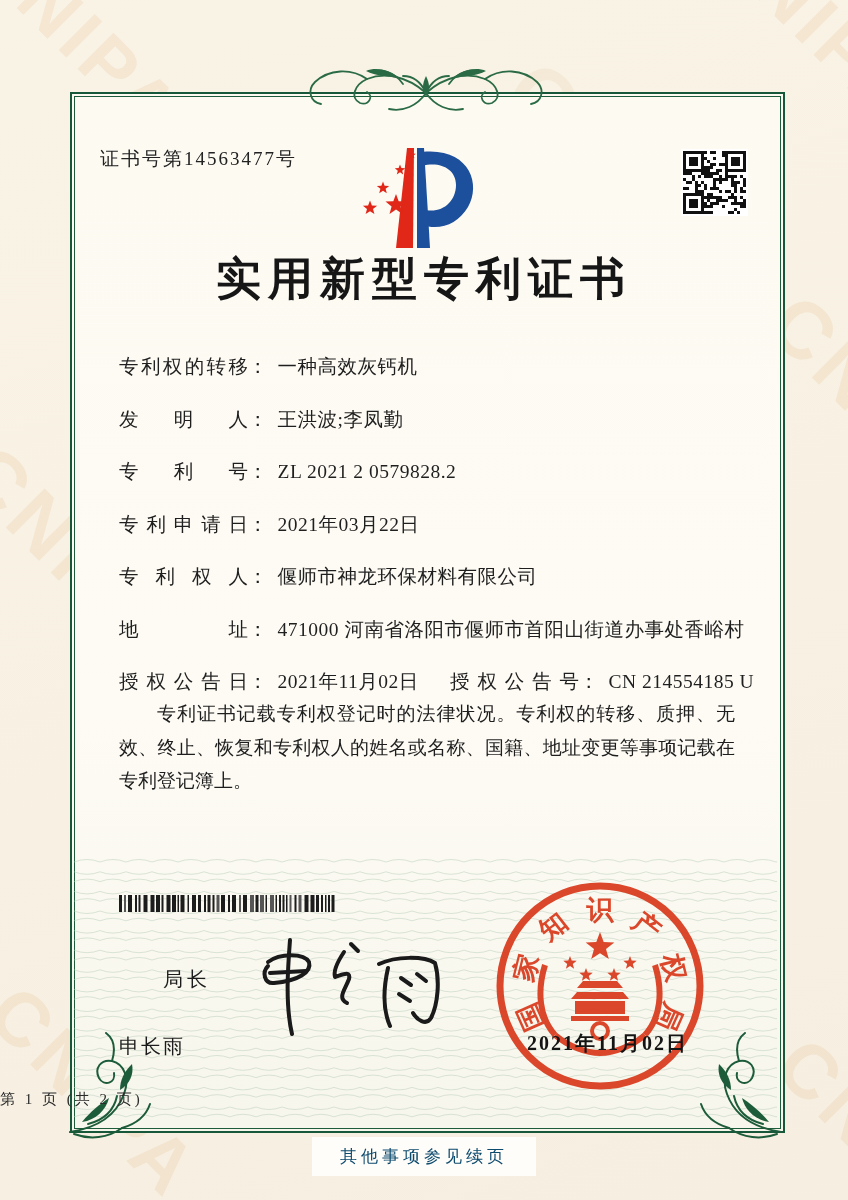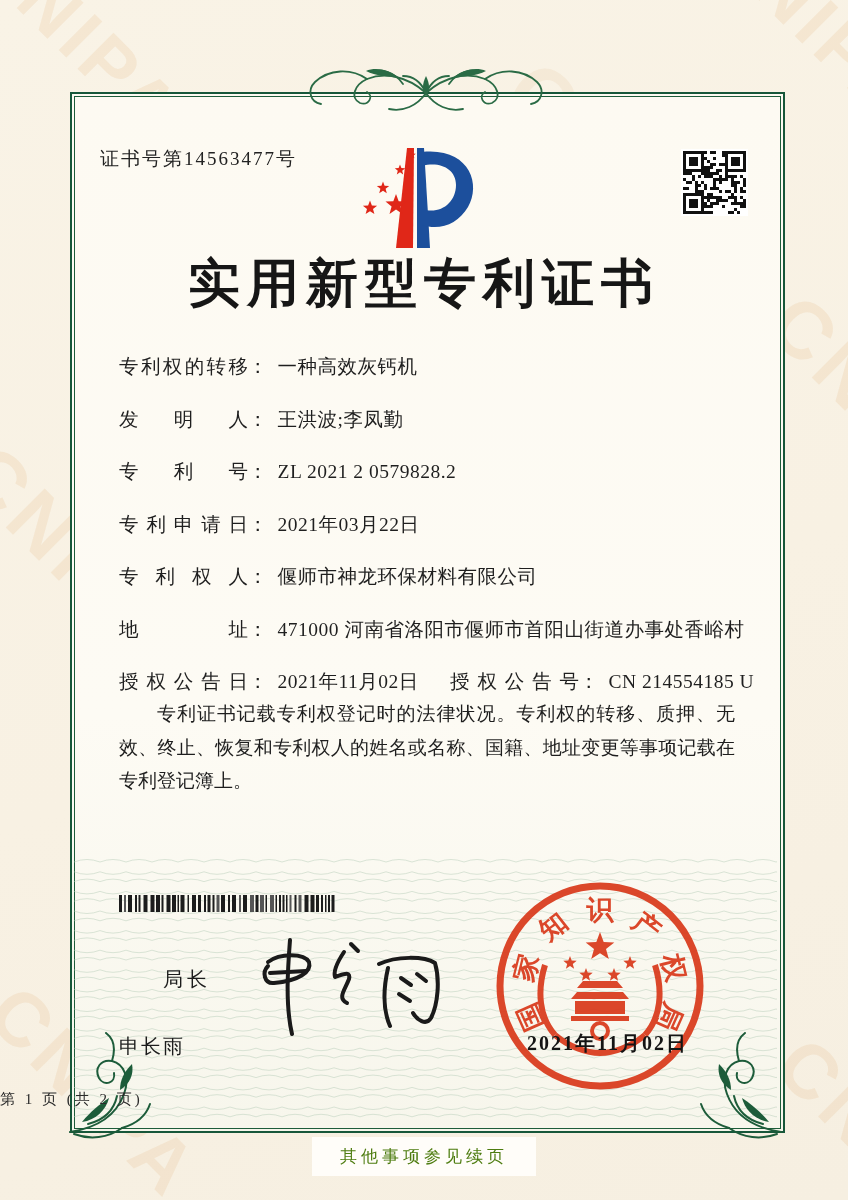--- a/index.html
+++ b/index.html
@@ -40,21 +40,21 @@
   
   .content{position:absolute;left:0;top:0;width:848px;height:1200px;z-index:5;}
   .certno{
     position:absolute;left:100px;top:146px;
     font-size:19px;letter-spacing:2px;color:#222;
   }
   .logo{position:absolute;left:356px;top:145px;}
   .qr{position:absolute;left:681px;top:149px;background:#fff;padding:2px;}
   .title{
     position:absolute;left:0;top:249px;width:100%;
-    text-align:center;font-size:52px;font-weight:bold;
+    text-align:center;font-size:45px;font-weight:bold;
     letter-spacing:7px;color:#161616;
   }
   .fields{position:absolute;left:119px;top:353px;width:630px;font-size:19.5px;color:#1f1f1f;}
   .frow{position:relative;height:31px;margin-bottom:21.5px;white-space:nowrap;}
   .flabel{
     display:inline-block;width:129px;
     text-align:justify;text-align-last:justify;
     vertical-align:top;
   }
   .colon{display:inline-block;margin-right:10px;}
@@ -77,21 +77,21 @@
     position:absolute;left:527px;top:1030px;
     font-size:20px;font-weight:600;color:#141414;letter-spacing:2px;
   }
   .pageinfo{
     position:absolute;left:0;top:1090px;width:100%;
     font-size:15px;letter-spacing:3px;color:#2a2a2a;
   }
   .note{
     position:absolute;left:50%;top:1137px;transform:translateX(-50%);
     background:#fffdf9;padding:8px 28px;
-    font-size:17px;letter-spacing:4px;color:#4d7c0f;
+    font-size:17px;letter-spacing:4px;color:#0c4a6e;
     white-space:nowrap;
   }
 </style>
 </head>
 <body>
 
 <div class="page">
 
   <span class="wm" style="left:-48px;top:-8px;font-size:74px;">CNIPA</span>
   <span class="wm" style="left:688px;top:-22px;font-size:74px;">CNIPA</span>

